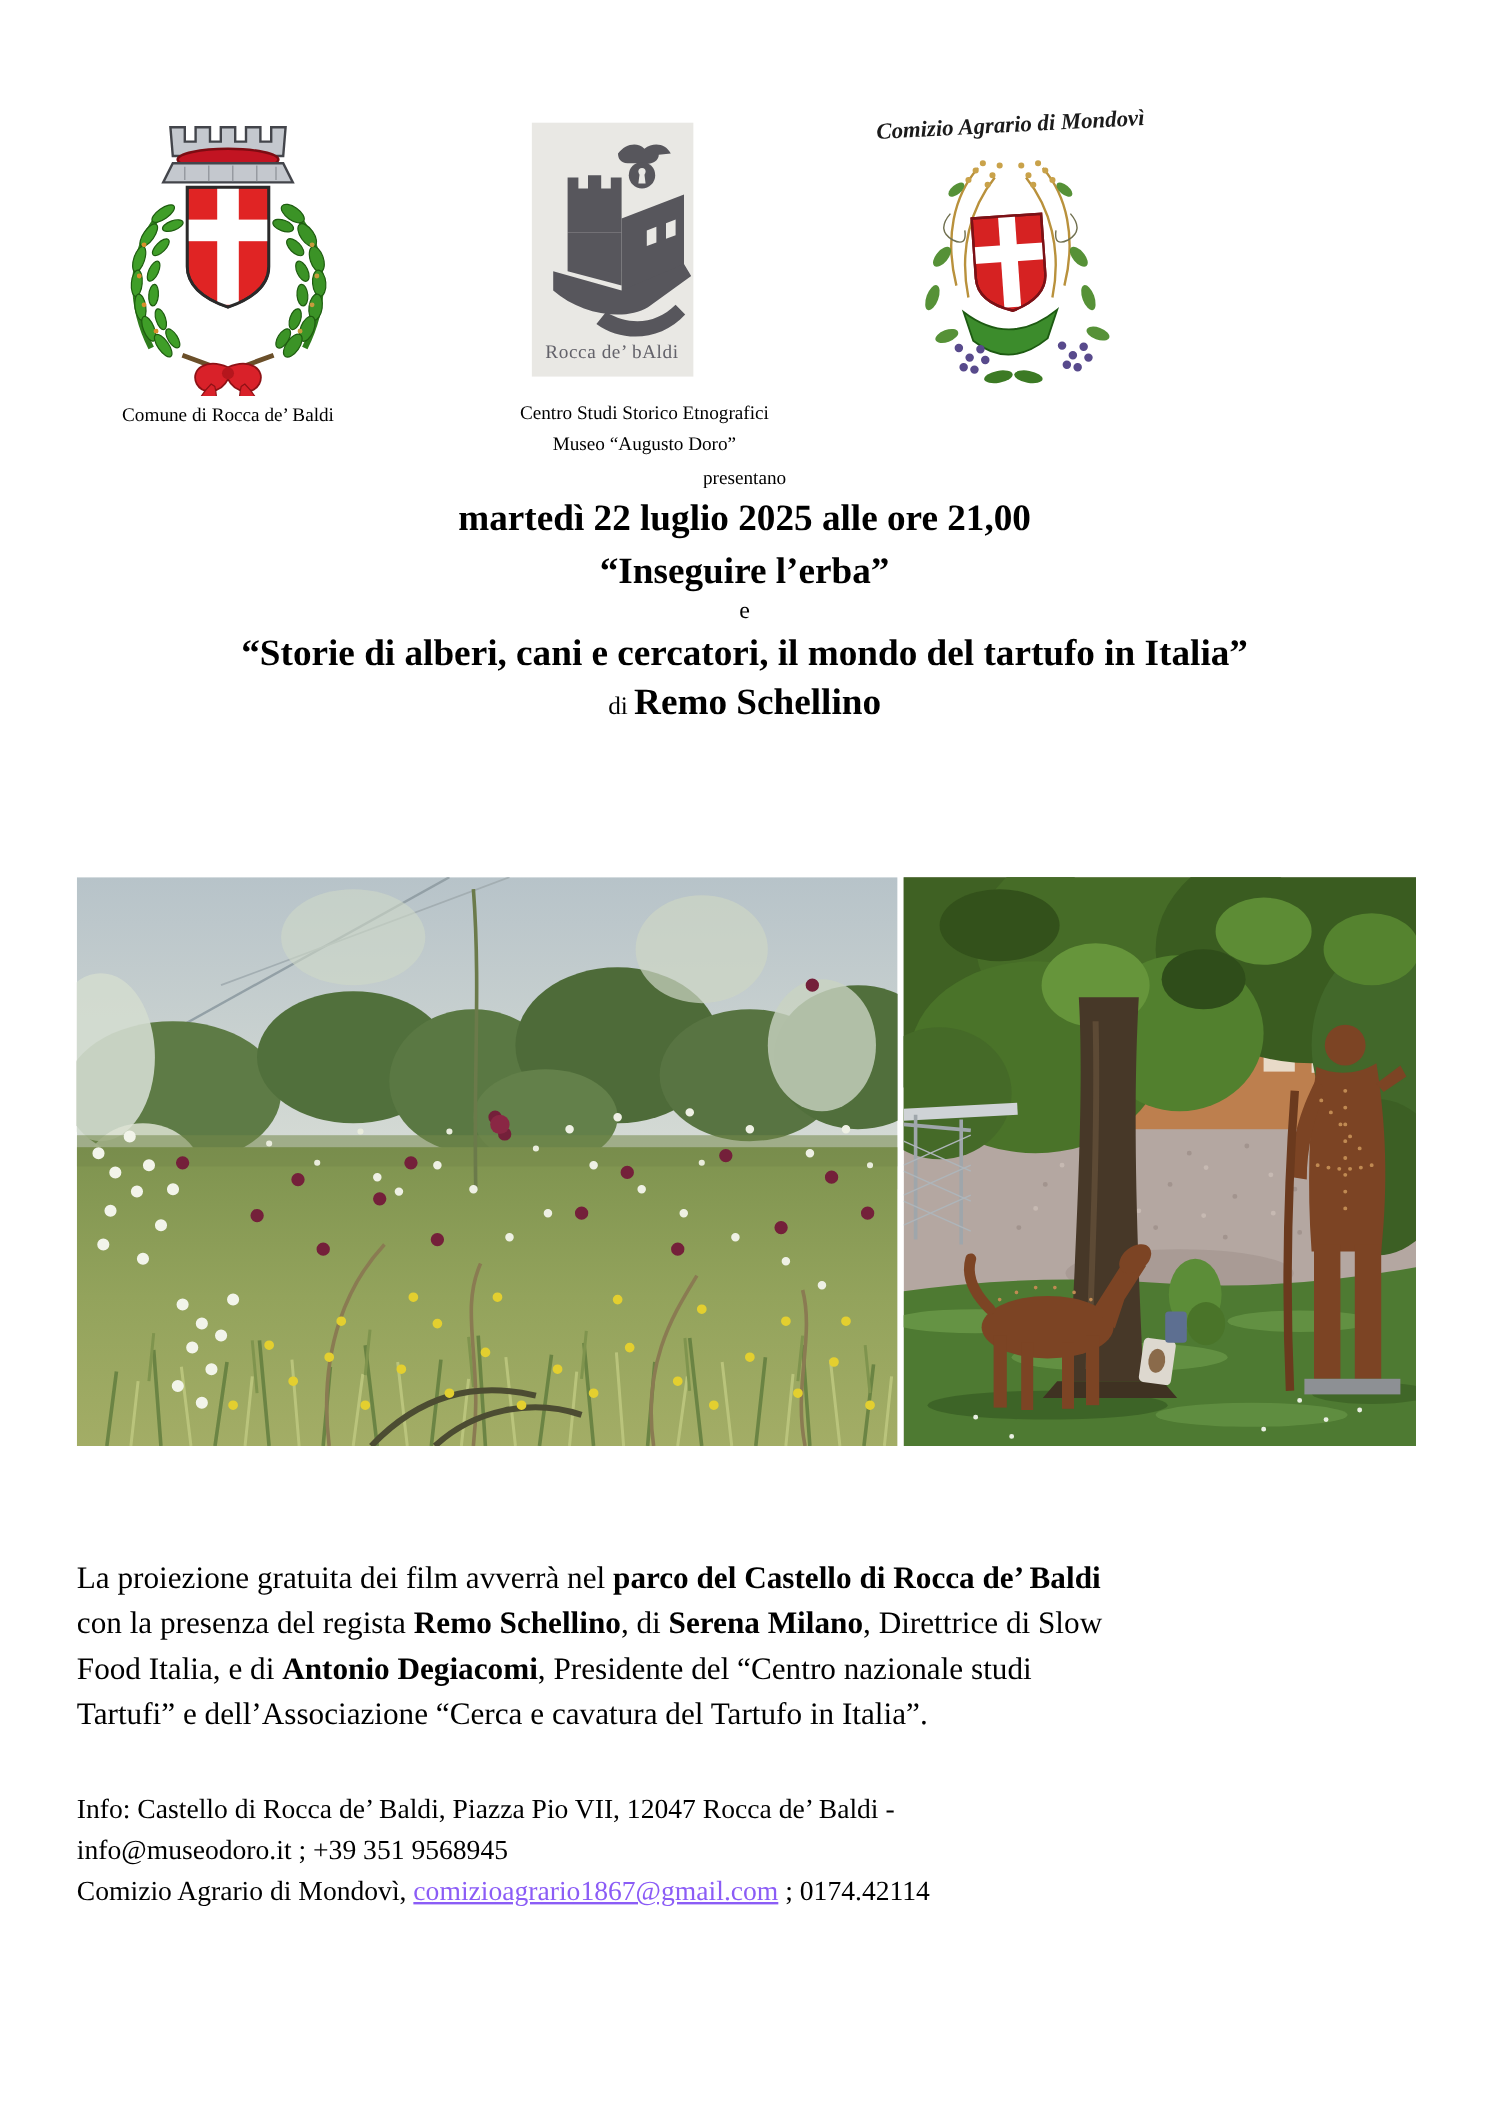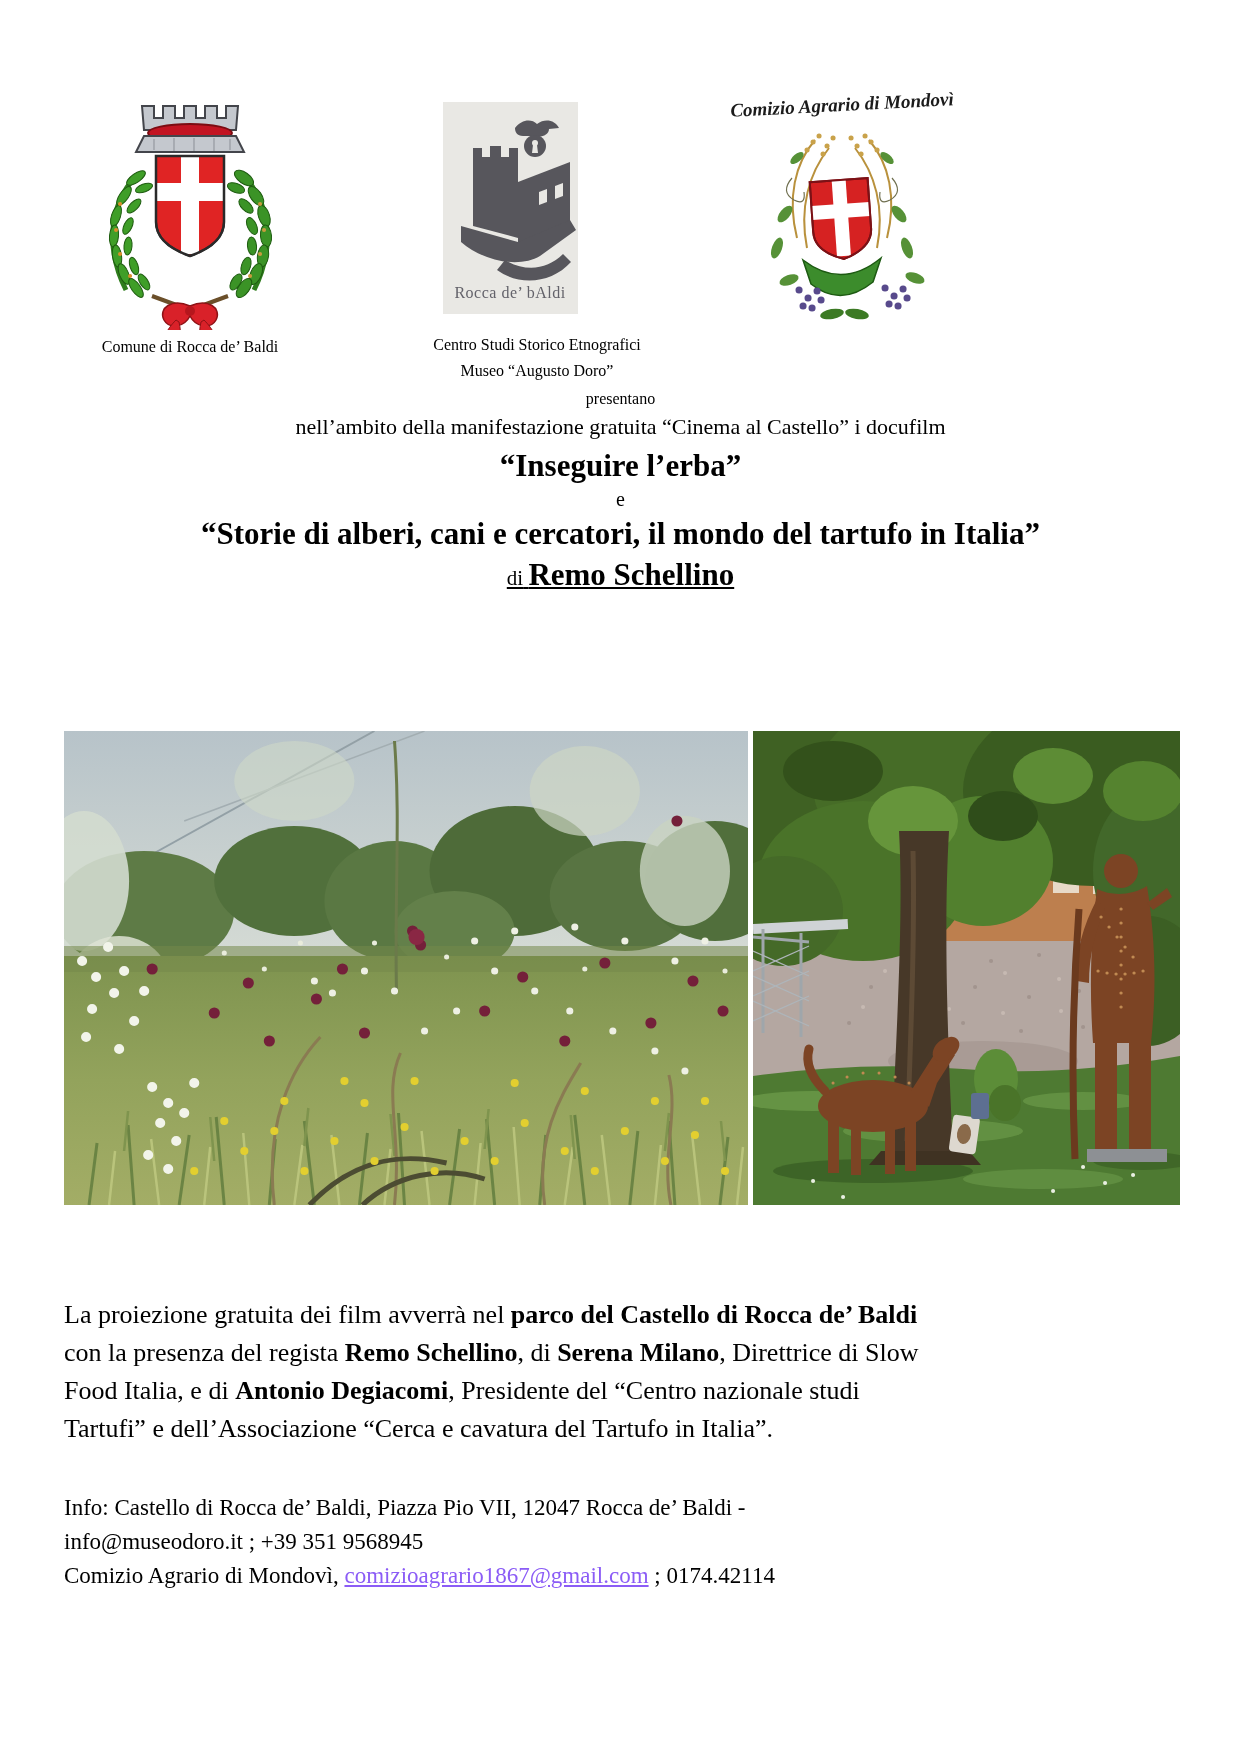--- a/index.html
+++ b/index.html
@@ -16,21 +16,21 @@
   .script-text{position:absolute;top:0;left:0;width:100%;text-align:center;font-style:italic;
                font-weight:bold;font-size:19px;color:#1b1b1b;transform:rotate(-3deg);}
   .emblem{position:absolute;top:24px;left:25px;width:210px;height:214px;}
   .announce{position:absolute;top:386px;left:0;width:100%;text-align:center;}
   .l-pres{font-size:16px;line-height:26px;}
   .l-date{font-size:31px;font-weight:bold;line-height:40px;}
   .l-ctx{font-size:22px;line-height:30px;}
   .l-f1{font-size:31px;font-weight:bold;line-height:40px;margin-top:4px;}
   .l-e{font-size:20px;line-height:26px;}
   .l-f2{font-size:31px;font-weight:bold;line-height:40px;margin-top:2px;}
-  .l-dir{font-size:21px;line-height:42px;text-decoration:underline;}
+  .l-dir{font-size:21px;line-height:42px;}
   .l-dir .dname{font-size:31px;font-weight:bold;}
   .photos{position:absolute;top:731px;left:64px;width:1116px;height:474px;display:flex;gap:5px;}
   .photo{height:474px;}
   .photo svg{display:block;width:100%;height:100%;}
   .photo-left{width:684px;}
   .photo-right{width:427px;}
   .bodytext{position:absolute;left:64px;top:1270px;width:1105px;font-size:26px;line-height:38px;}
   .info{position:absolute;left:64px;top:1468px;width:1105px;font-size:23px;line-height:34px;}
   .email-link{color:#8b5cf6;text-decoration:underline;cursor:pointer;}
 </style>
@@ -159,21 +159,21 @@
       <path d="M62 172h.1M71 180h.1M80 173h.1M66 188h.1M75 190h.1M84 182h.1M148 170h.1M157 178h.1M166 171h.1M152 186h.1M161 188h.1M170 180h.1" stroke="#584a8c" stroke-width="7" stroke-linecap="round"></path>
       <g fill="#3c7a24">
         <ellipse cx="95" cy="196" rx="12" ry="5" transform="rotate(-10 95 196)"></ellipse>
         <ellipse cx="120" cy="196" rx="12" ry="5" transform="rotate(10 120 196)"></ellipse>
       </g>
     </svg>
   </div>
 
   <section class="announce">
     <div class="l-pres">presentano</div>
-    <div class="l-ctx">nell’ambito della manifestazione gratuita “Cinema al Castello” i docufilm</div>
+    <div class="l-date">martedì 22 luglio 2025 alle ore 21,00</div>
     <div class="l-f1">“Inseguire l’erba”</div>
     <div class="l-e">e</div>
     <div class="l-f2">“Storie di alberi, cani e cercatori, il mondo del tartufo in Italia”</div>
     <div class="l-dir">
       <span>di</span>
       <span class="dname">Remo Schellino</span>
     </div>
   </section>
 
   <section class="photos">

